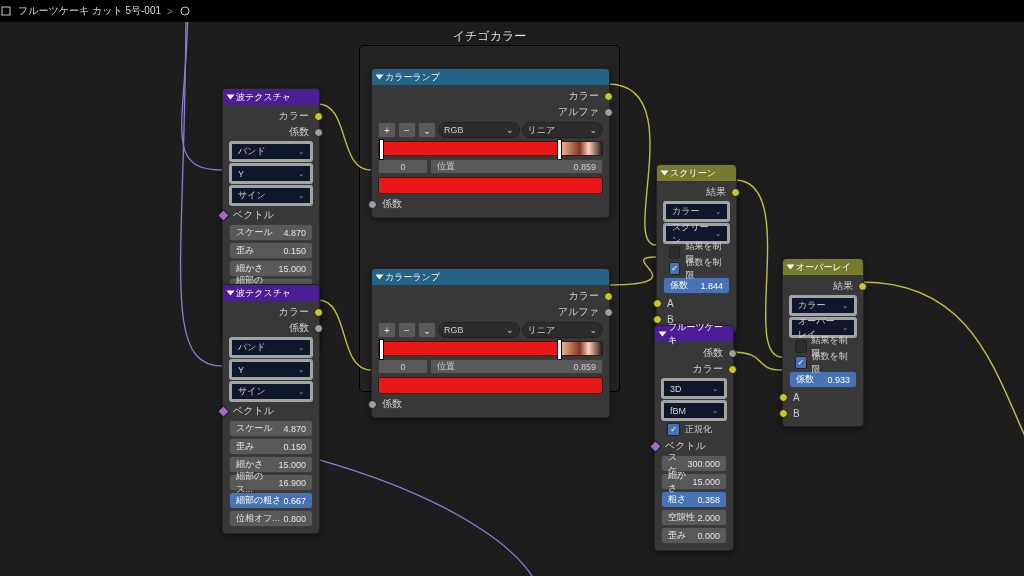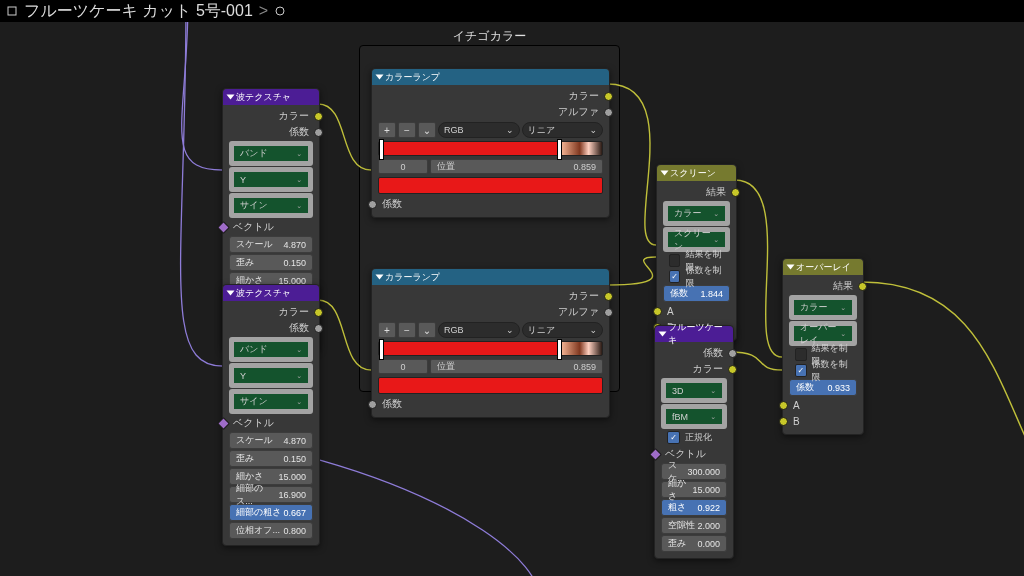--- a/index.html
+++ b/index.html
@@ -13,23 +13,22 @@
   }
 
   
   .crumbs {
     position: absolute;
     top: 0; left: 0; right: 0;
     height: 22px;
     background: #000;
     display: flex;
     align-items: center;
-    padding-left: 6px;
     gap: 6px;
-    font-size: 16px;
+    font-size: 10px;
     color: #dcdcdc;
     z-index: 100;
   }
   .crumb-ico {
     width: 12px; height: 12px;
     display: inline-flex;
     align-items: center; justify-content: center;
   }
   .crumb-sep { color: #888; }
 
@@ -118,22 +117,22 @@
   }
 
   .sel, .numf, .chk-row {
     margin: 1px 6px;
     height: 15px;
     border-radius: 3px;
     display: flex; align-items: center;
     font-size: 9px;
   }
   .sel {
-    background: #14532d;
-    border: 5px solid #a3a3a3;
+    background: #0f172a;
+    border: 3px solid #a3a3a3;
     padding: 0 6px;
     justify-content: space-between;
     color: #d0d0d0;
   }
   .sel .dd { font-size: 7px; color: #aaa; }
   .numf {
     background: #595959;
     border: 1px solid #3c3c3c;
     padding: 0 6px;
     justify-content: space-between;
@@ -546,21 +545,21 @@
       <div class="numf">
           <span>スケ...</span>
           <span>300.000</span>
         </div>
       <div class="numf">
           <span>細かさ</span>
           <span>15.000</span>
         </div>
       <div class="numf hl">
           <span>粗さ</span>
-          <span>0.922</span>
+          <span>0.358</span>
         </div>
       <div class="numf">
           <span>空隙性</span>
           <span>2.000</span>
         </div>
       <div class="numf">
           <span>歪み</span>
           <span>0.000</span>
         </div>
     </div>

